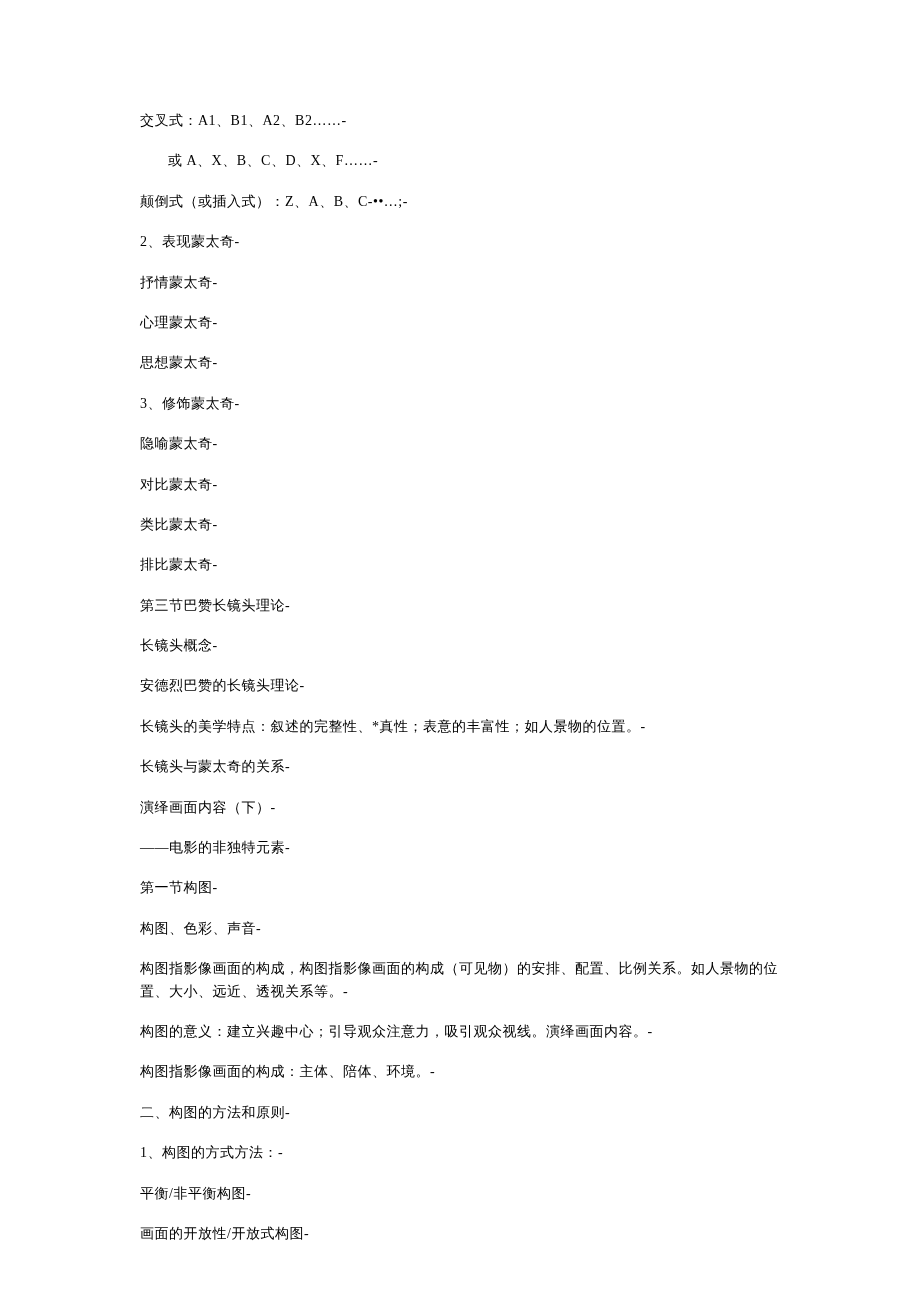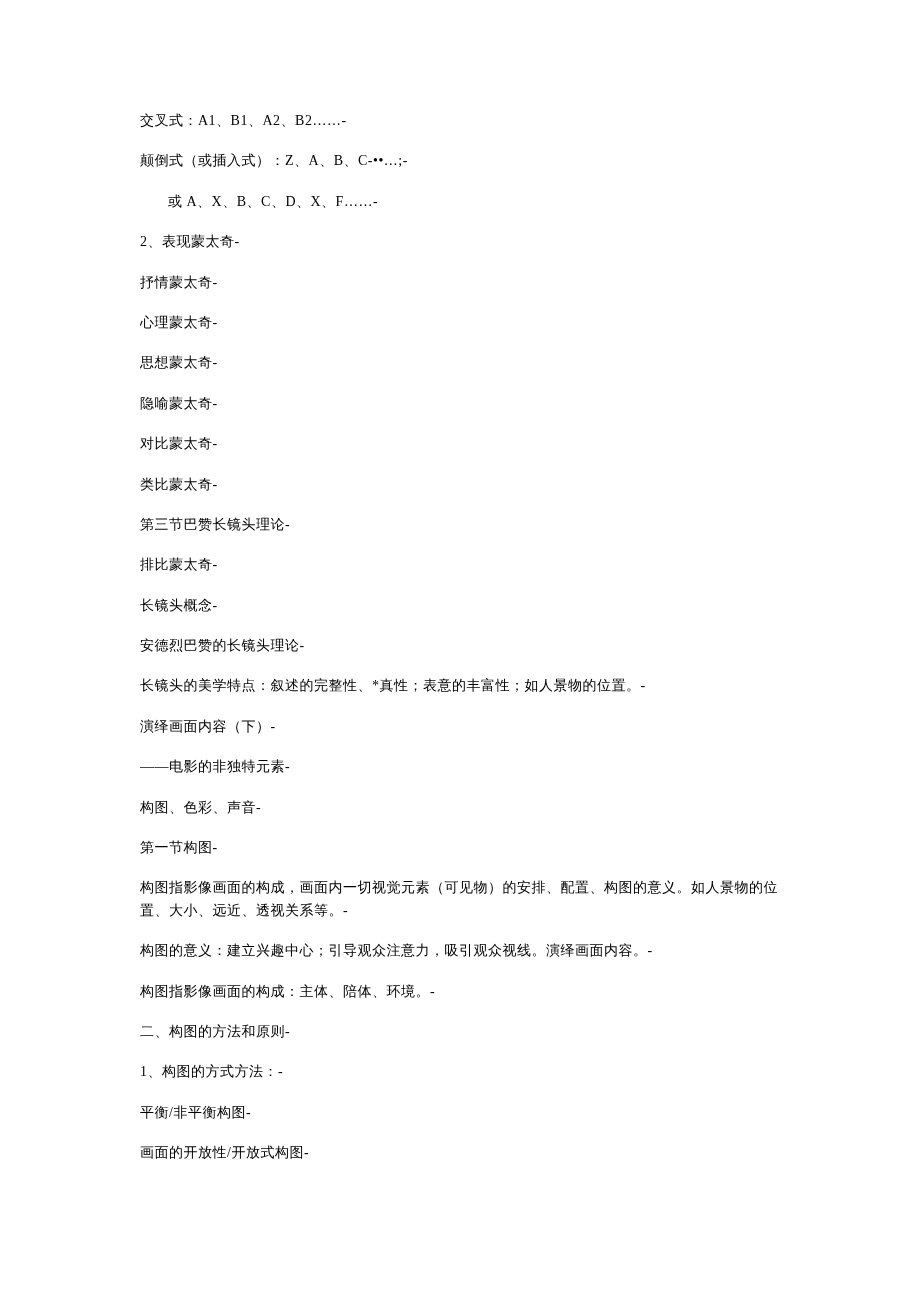--- a/index.html
+++ b/index.html
@@ -22,38 +22,40 @@
     }
     .indent {
       padding-left: 28px;
     }
   </style>
 </head>
 <body>
 
 <div id="content">
     <div class="line">交叉式：A1、B1、A2、B2……-</div>
+    <div class="line indent">或 A、X、B、C、D、X、F……-</div>
     <div class="line">颠倒式（或插入式）：Z、A、B、C-••…;-</div>
-    <div class="line indent">或 A、X、B、C、D、X、F……-</div>
     <div class="line">2、表现蒙太奇-</div>
     <div class="line">抒情蒙太奇-</div>
     <div class="line">心理蒙太奇-</div>
     <div class="line">思想蒙太奇-</div>
+    <div class="line">3、修饰蒙太奇-</div>
     <div class="line">隐喻蒙太奇-</div>
     <div class="line">对比蒙太奇-</div>
     <div class="line">类比蒙太奇-</div>
+    <div class="line">排比蒙太奇-</div>
     <div class="line">第三节巴赞长镜头理论-</div>
-    <div class="line">排比蒙太奇-</div>
     <div class="line">长镜头概念-</div>
     <div class="line">安德烈巴赞的长镜头理论-</div>
     <div class="line">长镜头的美学特点：叙述的完整性、*真性；表意的丰富性；如人景物的位置。-</div>
+    <div class="line">长镜头与蒙太奇的关系-</div>
     <div class="line">演绎画面内容（下）-</div>
     <div class="line">——电影的非独特元素-</div>
+    <div class="line">第一节构图-</div>
     <div class="line">构图、色彩、声音-</div>
-    <div class="line">第一节构图-</div>
-    <div class="line">构图指影像画面的构成，画面内一切视觉元素（可见物）的安排、配置、构图的意义。如人景物的位置、大小、远近、透视关系等。-</div>
+    <div class="line">构图指影像画面的构成，构图指影像画面的构成（可见物）的安排、配置、比例关系。如人景物的位置、大小、远近、透视关系等。-</div>
     <div class="line">构图的意义：建立兴趣中心；引导观众注意力，吸引观众视线。演绎画面内容。-</div>
     <div class="line">构图指影像画面的构成：主体、陪体、环境。-</div>
     <div class="line">二、构图的方法和原则-</div>
     <div class="line">1、构图的方式方法：-</div>
     <div class="line">平衡/非平衡构图-</div>
     <div class="line">画面的开放性/开放式构图-</div>
   </div>
 
 </body></html>

